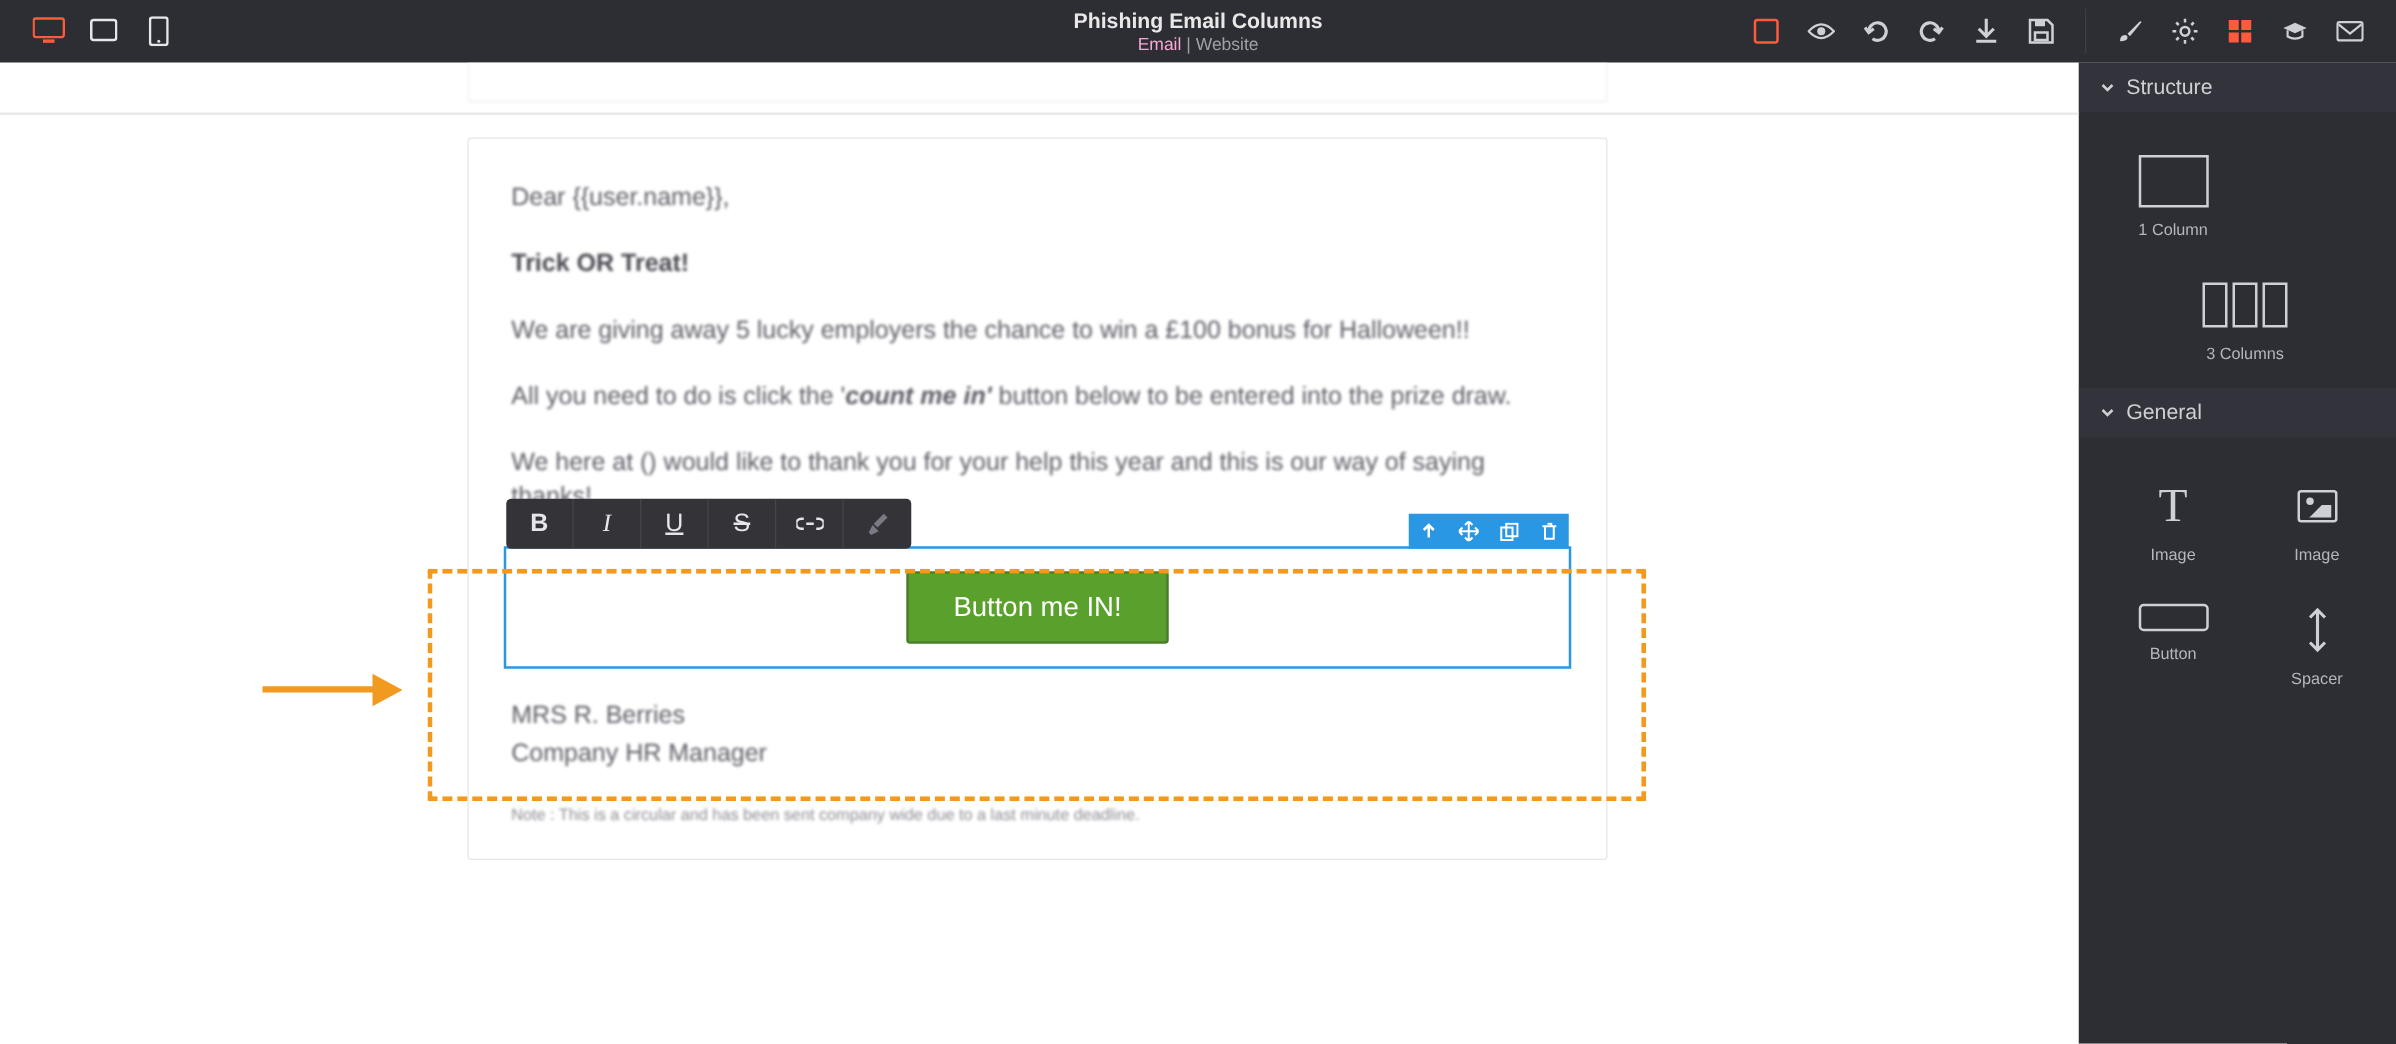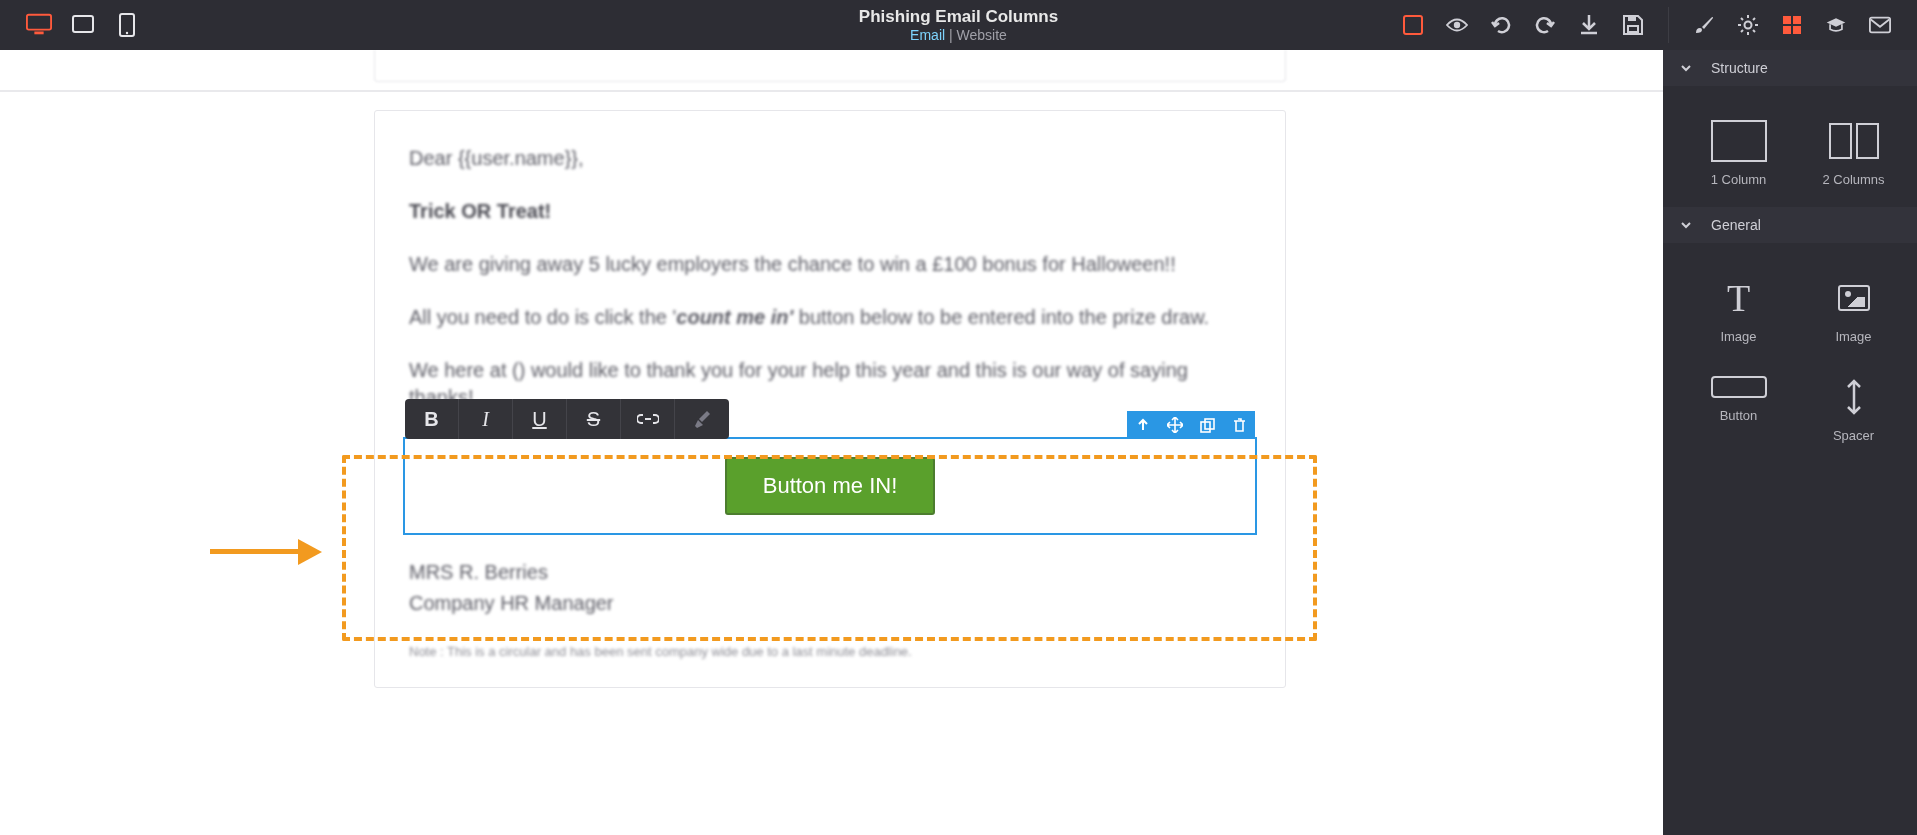--- a/index.html
+++ b/index.html
@@ -12,21 +12,21 @@
     display: flex;
     align-items: center;
     color: #ccc;
     position: relative;
   }
   .device-group { display:flex; gap: 18px; padding-left: 26px; }
   .dev-btn { width:26px; height:22px; display:flex; align-items:center; justify-content:center; cursor:pointer; }
   .title-block { position:absolute; left:50%; transform:translateX(-50%); text-align:center; line-height:1.15; }
   .title-main { color:#e8e8e8; font-weight:600; font-size:17px; }
   .title-sub  { font-size:14px; }
-  .title-sub .email { color:#7dd3fc; }
+  .title-sub .email { color:#f9a8d4; }
   .title-sub .sep, .title-sub .web { color:#a0a0a8; }
   .toolbar-right { margin-left:auto; display:flex; align-items:center; gap:22px; padding-right:26px; }
   .ico { width:22px; height:22px; display:flex; align-items:center; justify-content:center; cursor:pointer; }
   .divider-v { width:1px; height:36px; background:#3d3d44; margin:0 2px; }
 
   
   .workspace { display:flex; height:785px; }
   .canvas-area { flex:1; position:relative; overflow:hidden; }
   .sidepanel { width:254px; background:#2d2d34; color:#d0d0d6; overflow:auto; }
 
@@ -96,22 +96,22 @@
   }
   
   .arrow {
     position:absolute; left:210px; top:486px; width:120px; height:30px; pointer-events:none;
   }
   .arrow-line { position:absolute; left:0; top:13px; width:90px; height:5px; background:#f29a1f; }
   .arrow-head { position:absolute; left:88px; top:3px; width:0; height:0; border-top:13px solid transparent; border-bottom:13px solid transparent; border-left:24px solid #f29a1f; }
 
   
   .panel-section-head {
-    display:flex; align-items:center; gap:20px;
-    padding:10px 18px; font-size:14px; color:#cfcfd6; background:#33333b;
+    display:flex; align-items:center; gap:10px;
+    padding:10px 18px; font-size:17px; color:#cfcfd6; background:#33333b;
   }
   .panel-grid { display:flex; flex-wrap:wrap; padding: 16px 6px 6px 18px; }
   .panel-item {
     width:50%; text-align:center; padding: 18px 4px 14px 4px; color:#b6b6bd;
     font-size:13px; cursor:grab;
   }
   .panel-item.full { width:100%; }
   .panel-icon { width:56px; height:42px; margin:0 auto 10px auto; border:2px solid #cfcfd6; display:flex; align-items:center; justify-content:center; }
   .cols { display:flex; gap:4px; width:100%; height:100%; padding:3px;}
   .cols div { flex:1; border:2px solid #cfcfd6; }
@@ -315,28 +315,29 @@
       <svg width="10" height="10">
           <path d="M1 3 L5 7 L9 3" stroke="#cfcfd6" stroke-width="2" fill="none"></path>
         </svg>
       <span>Structure</span>
     </div>
     <div class="panel-grid">
       <div class="panel-item">
         <div class="panel-icon"></div>
         <div>1 Column</div>
       </div>
-      <div class="panel-item">
-        <div class="panel-icon" style="border:none;">
+      <div class="panel-item full">
+        <div class="panel-icon" style="border:none;width:74px">
             <div class="cols">
               <div></div>
               <div></div>
+              <div></div>
             </div>
           </div>
-        <div>2 Columns</div>
+        <div>3 Columns</div>
       </div>
     </div>
 
     <div class="panel-section-head">
       <svg width="10" height="10">
           <path d="M1 3 L5 7 L9 3" stroke="#cfcfd6" stroke-width="2" fill="none"></path>
         </svg>
       <span>General</span>
     </div>
     <div class="panel-grid">

